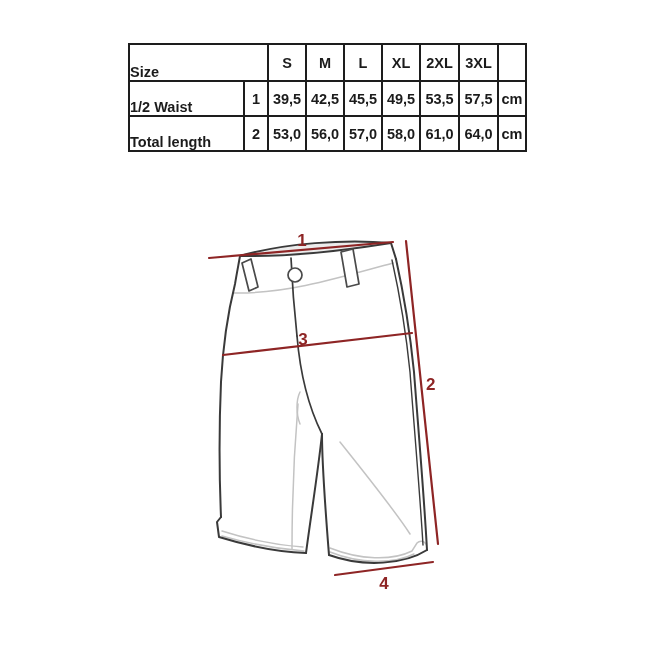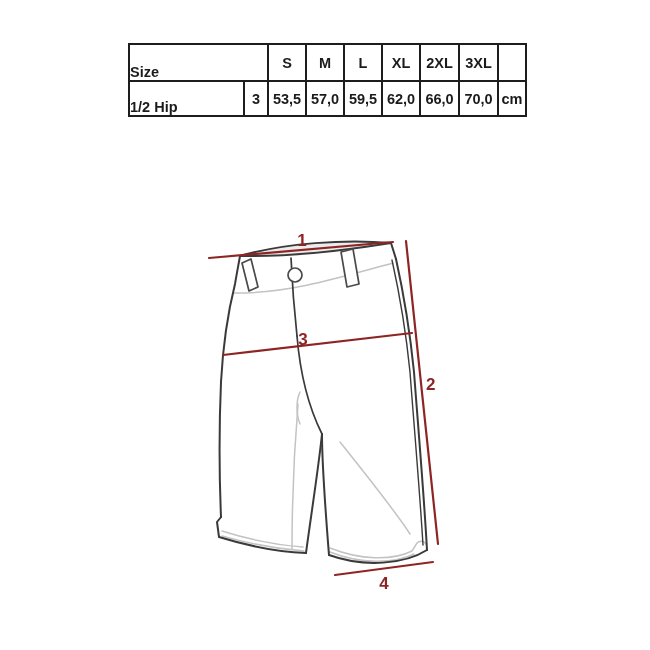--- a/index.html
+++ b/index.html
@@ -79,28 +79,39 @@
         <th class="cell-size-hdr" colspan="2">Size</th>
         <th class="cell-col">S</th>
         <th class="cell-col">M</th>
         <th class="cell-col">L</th>
         <th class="cell-col">XL</th>
         <th class="cell-col">2XL</th>
         <th class="cell-col">3XL</th>
         <th class="cell-unit-hdr"></th>
       </tr>
       <tr class="row">
-        <td class="cell-label">1/2 Hip</td>
-        <td class="cell-num">3</td>
+        <td class="cell-label">1/2 Waist</td>
+        <td class="cell-num">1</td>
+        <td class="cell-val">39,5</td>
+        <td class="cell-val">42,5</td>
+        <td class="cell-val">45,5</td>
+        <td class="cell-val">49,5</td>
         <td class="cell-val">53,5</td>
+        <td class="cell-val">57,5</td>
+        <td class="cell-unit">cm</td>
+      </tr>
+      <tr class="row">
+        <td class="cell-label">Total length</td>
+        <td class="cell-num">2</td>
+        <td class="cell-val">53,0</td>
+        <td class="cell-val">56,0</td>
         <td class="cell-val">57,0</td>
-        <td class="cell-val">59,5</td>
-        <td class="cell-val">62,0</td>
-        <td class="cell-val">66,0</td>
-        <td class="cell-val">70,0</td>
+        <td class="cell-val">58,0</td>
+        <td class="cell-val">61,0</td>
+        <td class="cell-val">64,0</td>
         <td class="cell-unit">cm</td>
       </tr>
     </tbody>
       </table>
   </div>
 
   <svg class="diagram" viewBox="0 228 650 385" xmlns="http://www.w3.org/2000/svg">
 
     <path fill="#ffffff" stroke="none" d="
       M 240 256 C 285 242 345 239 391 243 L 396 259

